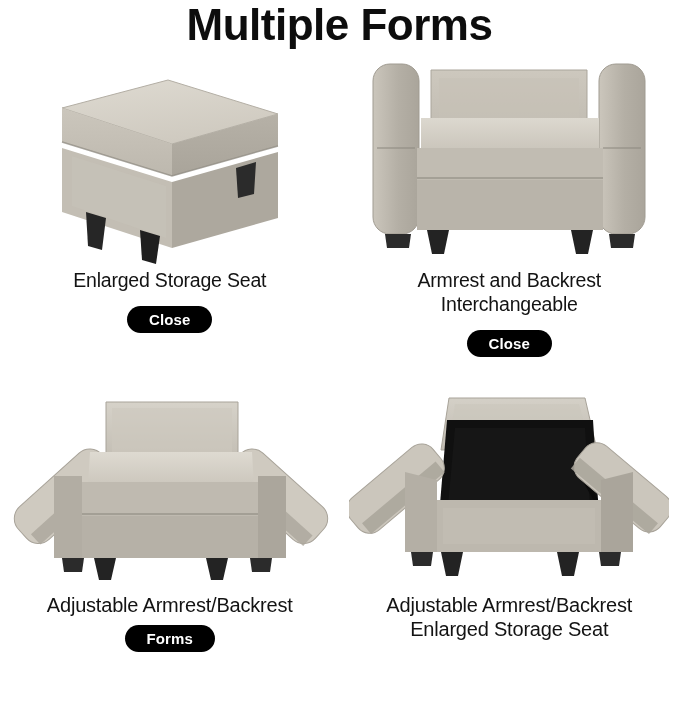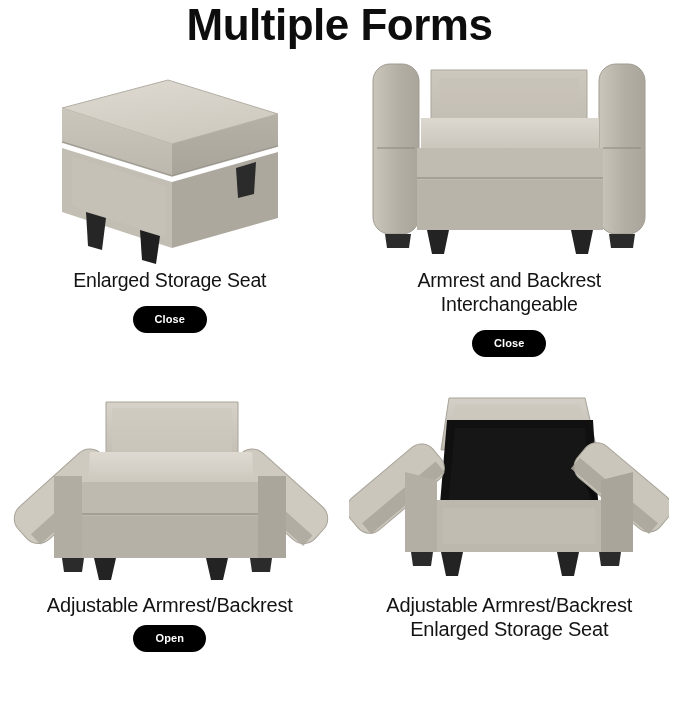--- a/index.html
+++ b/index.html
@@ -39,21 +39,21 @@
     line-height:24px;
     color:#131313;
     letter-spacing:-0.2px;
     margin-top:4px;
   }
   .r2 .caption{font-size:20px;}
 
   .badge{
     margin-top:10px;
     background:#000;color:#fff;
-    font-size:11px;font-weight:bold;
+    font-size:15px;font-weight:bold;
     padding:5px 22px;
     border-radius:14px;
     line-height:17px;
     letter-spacing:0.1px;
     display:inline-block;
   }
   .r1 .badge{margin-top:14px;}
   .r2 .badge{margin-top:8px;}
 
   svg{display:block;margin:0 auto;}
@@ -197,21 +197,21 @@
 
           <path d="M84 164 L106 164 L101 186 L89 186 Z" fill="#232323"></path>
           <path d="M196 164 L218 164 L213 186 L201 186 Z" fill="#232323"></path>
           <path d="M52 164 L74 164 L72 178 L54 178 Z" fill="#2b2b2b"></path>
           <path d="M240 164 L262 164 L260 178 L242 178 Z" fill="#2b2b2b"></path>
         </svg>
       </div>
       <div class="caption">
         <div>Adjustable Armrest/Backrest</div>
       </div>
-      <div class="badge">Open</div>
+      <div class="badge">Forms</div>
     </div>
 
     <div class="cell r2">
       <div class="art">
         <svg width="320" height="195" viewBox="0 0 320 195">
           <defs>
             <linearGradient id="c4lid" x1="0" y1="0" x2="0" y2="1">
               <stop offset="0%" stop-color="#d4d0c7"></stop>
                 <stop offset="100%" stop-color="#c0bbb1"></stop>
             </linearGradient>

